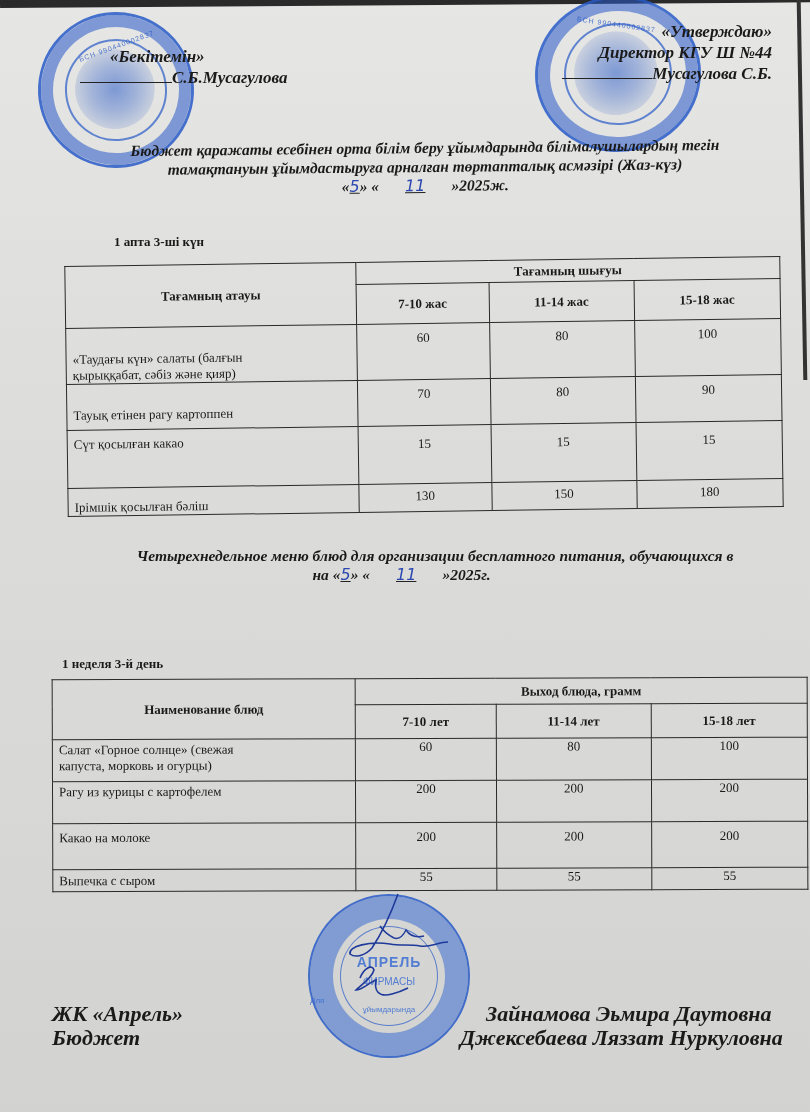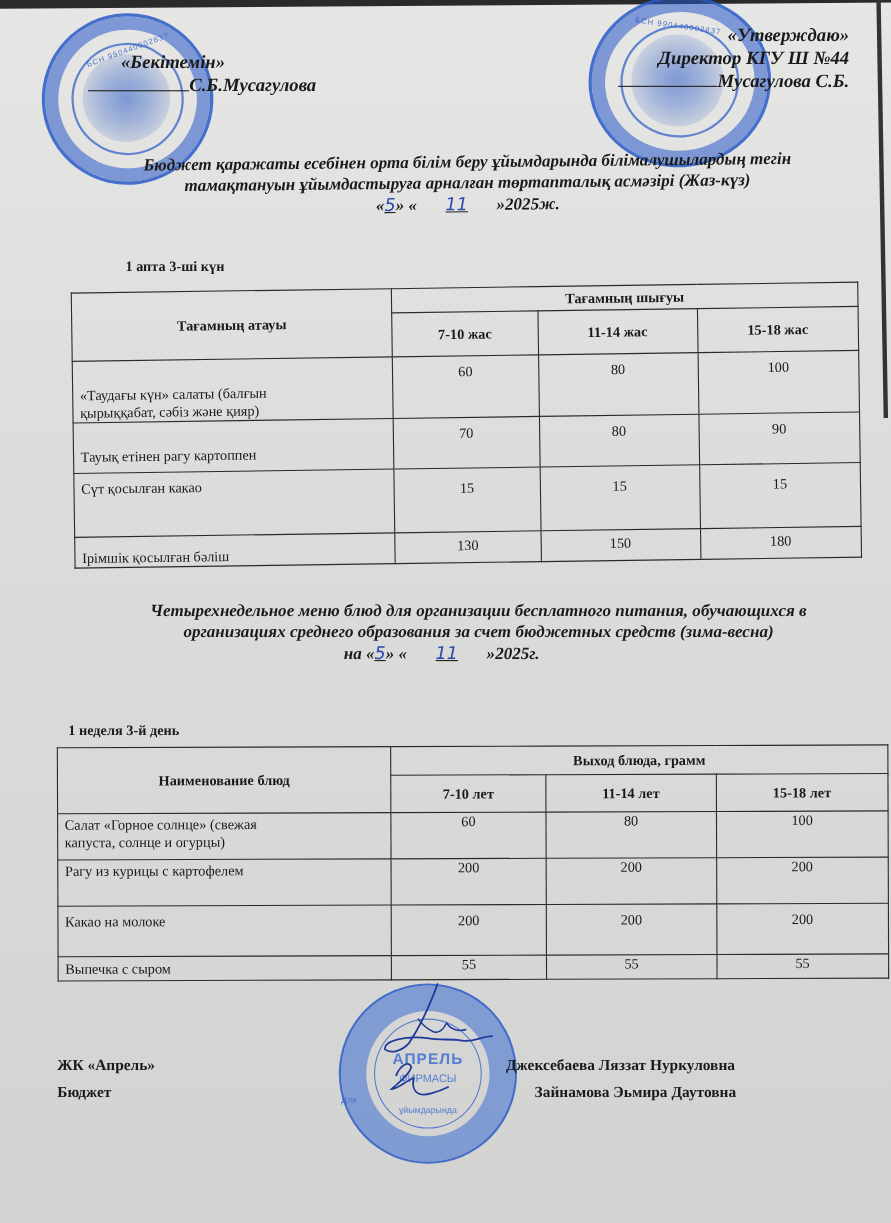--- a/index.html
+++ b/index.html
@@ -29,21 +29,21 @@
     .sigline { display: inline-block; border-bottom: 1px solid #222; width: 110px; height: 1px; vertical-align: baseline; }
     .title { position: absolute; font-weight: bold; font-style: italic; font-size: 15.5px; line-height: 19px; text-align: center; white-space: nowrap; }
     .date-line { display: block; text-align: center; }
     .hw { color: #2c48b0; font-family: "DejaVu Sans", sans-serif; font-style: italic; font-weight: normal; font-size: 16px; text-decoration: underline; text-decoration-color: #222; }
     .daylabel { position: absolute; font-size: 13px; font-weight: bold; }
     table.menu { position: absolute; border-collapse: collapse; font-size: 13px; }
     table.menu td, table.menu th { border: 1px solid #2a2a2a; padding: 0 6px; vertical-align: top; }
     table.menu th { font-weight: bold; text-align: center; vertical-align: middle; }
     table.menu td.num { text-align: center; }
     table.menu td.name { text-align: left; vertical-align: bottom; }
-    .signatures { position: absolute; font-weight: bold; font-size: 14px; line-height: 24px; }
+    .signatures { position: absolute; font-weight: bold; font-style: italic; font-size: 22px; line-height: 24px; margin-top: 44px; }
     .signature-scribble { position: absolute; }
   </style>
 </head>
 <body>
 
 <div class="topbar"></div>
 <div class="rightedge"></div>
 
 <div class="paper">
 
@@ -113,41 +113,40 @@
       <td class="name">Ірімшік қосылған бәліш</td>
       <td class="num" style="padding-top:4px;">130</td>
       <td class="num" style="padding-top:4px;">150</td>
       <td class="num" style="padding-top:4px;">180</td>
     </tr>
   </tbody>
     </table>
 
   <div class="title" style="left:60px; top:540px; width:750px;">
     <span class="date-line">Четырехнедельное меню блюд для организации бесплатного питания, обучающихся в</span>
-    <span class="date-line">организациях среднего образования за счет бюджетных средств (зима-весна)</span>
     <span class="date-line" style="padding-right:67px;">
       <span>на «</span><span class="hw">5</span><span>» «</span><span class="hw" style="padding:0 26px;">11</span><span>»2025г.</span>
     </span>
   </div>
 
   <div class="daylabel" style="left:62px; top:650px;">1 неделя 3-й день</div>
 
   <table class="menu" style="left:52px; top:672px; width:756px; transform:rotate(-0.2deg);">
     <tbody>
         <tr style="height:26px;">
       <th rowspan="2" style="width:290px;">Наименование блюд</th>
       <th colspan="3">Выход блюда, грамм</th>
     </tr>
     <tr style="height:34px;">
       <th>7-10 лет</th>
       <th>11-14 лет</th>
       <th>15-18 лет</th>
     </tr>
     <tr style="height:42px;">
-      <td class="name" style="vertical-align:top; padding-top:2px;"><span>Салат «Горное солнце» (свежая</span><br><span>капуста, солнце и огурцы)</span></td>
+      <td class="name" style="vertical-align:top; padding-top:2px;"><span>Салат «Горное солнце» (свежая</span><br><span>капуста, морковь и огурцы)</span></td>
       <td class="num">60</td>
       <td class="num">80</td>
       <td class="num">100</td>
     </tr>
     <tr style="height:42px;">
       <td class="name" style="vertical-align:top; padding-top:2px;">Рагу из курицы с картофелем</td>
       <td class="num">200</td>
       <td class="num">200</td>
       <td class="num">200</td>
     </tr>
@@ -178,16 +177,16 @@
     <path d="M78 8 C70 30 60 50 52 62 C45 70 35 72 30 68 C28 60 50 55 70 58 C80 60 90 58 100 60 C110 62 118 56 128 56" fill="none" stroke="#1f3a9a" stroke-width="1.6"></path>
     <path d="M60 40 C64 46 70 50 74 52 C80 54 84 48 86 44 C90 50 96 52 104 50" fill="none" stroke="#1f3a9a" stroke-width="1.4"></path>
     <path d="M40 92 C44 82 52 78 54 84 C52 92 40 100 36 104 C42 104 50 96 56 94 C54 104 58 112 72 108 C80 106 84 104 88 102" fill="none" stroke="#1f3a9a" stroke-width="1.6"></path>
   </svg>
 
   <div class="signatures" style="left:52px; top:952px;">
     <span style="display:block;">ЖК «Апрель»</span>
     <span style="display:block;">Бюджет</span>
   </div>
   <div class="signatures" style="left:460px; top:952px; white-space:nowrap;">
+    <span style="display:block; padding-left:26px;">Зайнамова Эьмира Даутовна</span>
     <span style="display:block;">Джексебаева Ляззат Нуркуловна</span>
-    <span style="display:block; padding-left:26px;">Зайнамова Эьмира Даутовна</span>
   </div>
 </div>
 
 </body></html>

